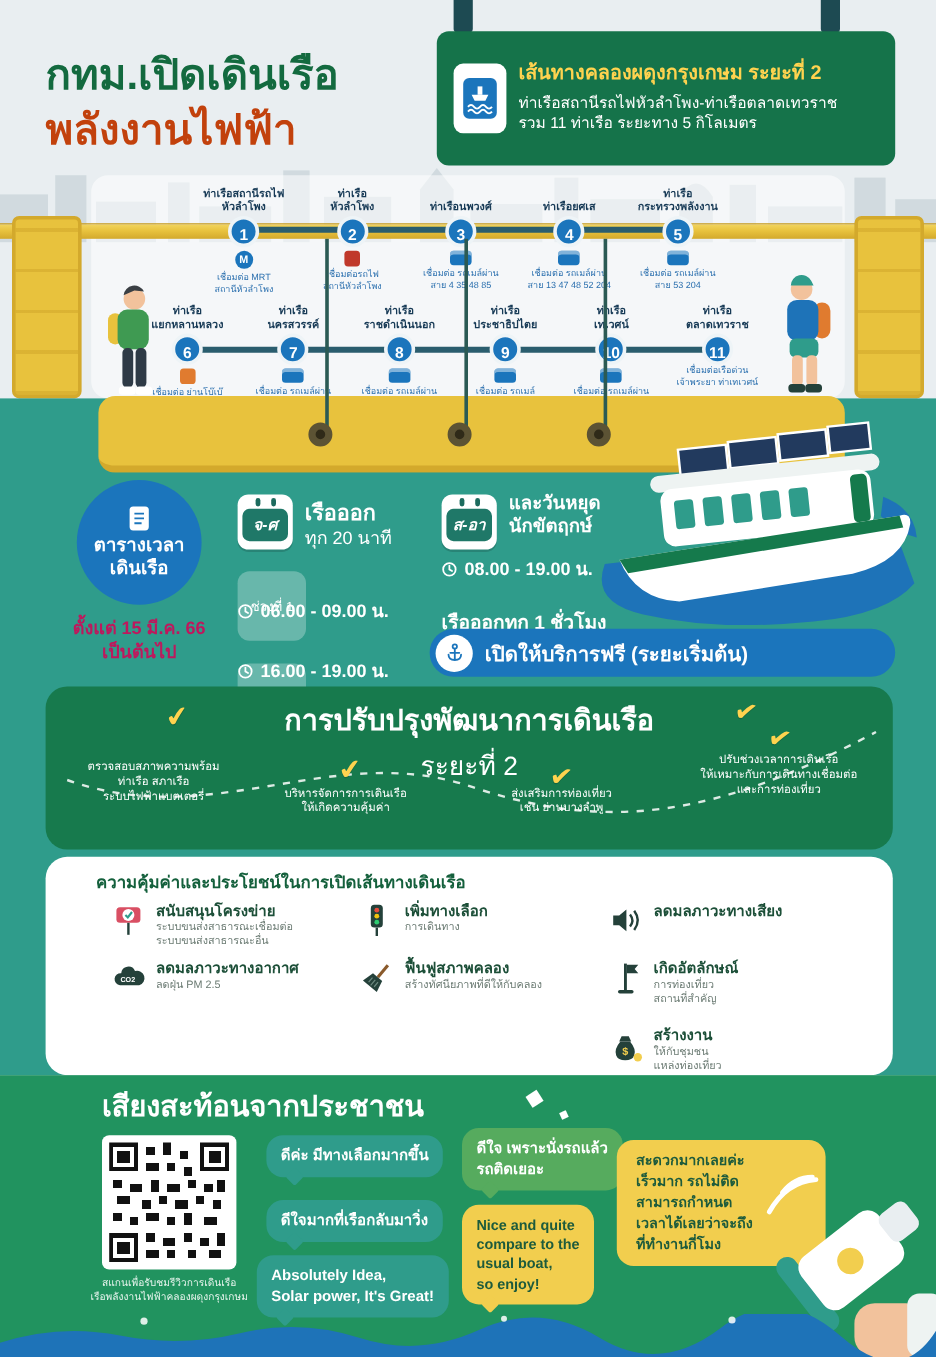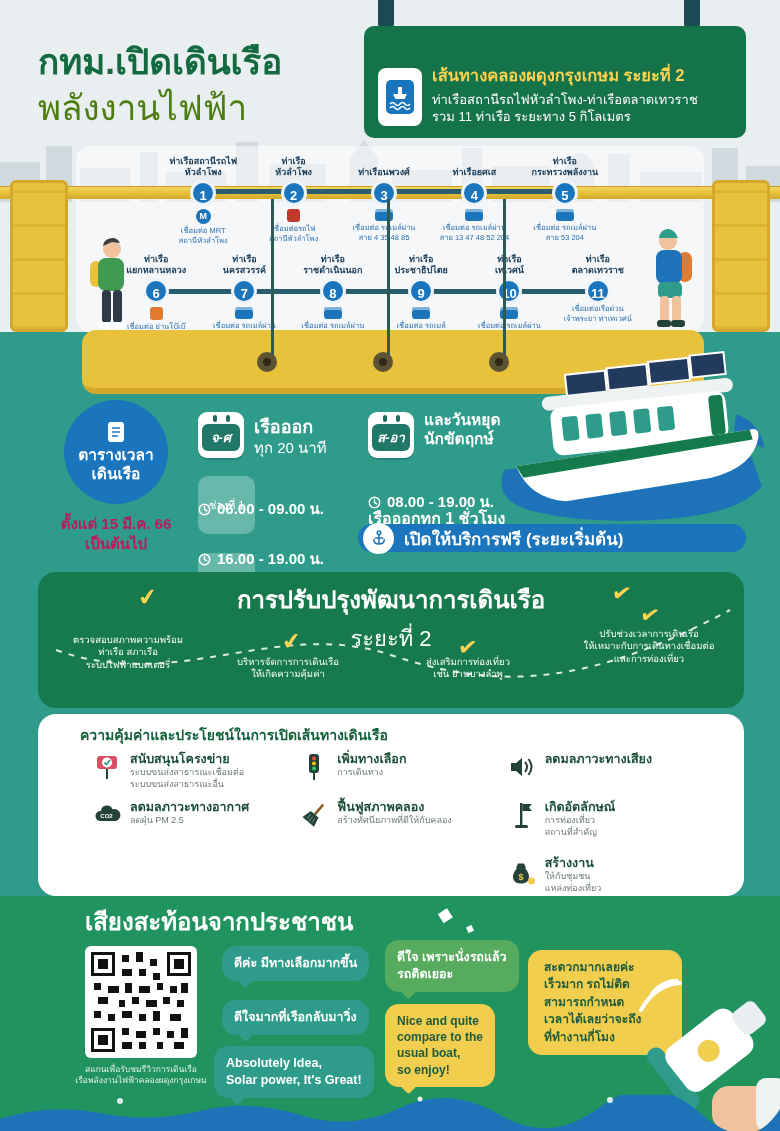--- a/index.html
+++ b/index.html
@@ -8,24 +8,24 @@
   .pre{white-space:pre-line;}
 
   
   .strap{position:absolute;top:0;width:16px;height:27px;background:#1d4a52;border-radius:0 0 3px 3px;}
   .strap-l{left:378px;} .strap-r{left:684px;}
 
   .skyline{position:absolute;left:0;top:118px;width:780px;height:84px;opacity:.32;}
 
   
   .title1{position:absolute;left:38px;top:34px;font-size:35px;font-weight:bold;color:#136a3f;}
-  .title2{position:absolute;left:38px;top:80px;font-size:35px;font-weight:normal;color:#4d7c0f;}
-
-  
-  .info-card{position:absolute;left:364px;top:26px;width:382px;height:112px;background:#15734a;border-radius:10px;display:flex;align-items:flex-end;gap:10px;padding:12px 14px;}
+  .title2{position:absolute;left:38px;top:80px;font-size:35px;font-weight:bold;color:#c2410c;}
+
+  
+  .info-card{position:absolute;left:364px;top:26px;width:382px;height:112px;background:#15734a;border-radius:10px;display:flex;align-items:center;gap:10px;padding:12px 14px;}
   .info-icon{width:44px;height:58px;background:#ffffff;border-radius:8px;display:flex;align-items:center;justify-content:center;flex-shrink:0;}
   .info-title{color:#ffd34f;font-weight:bold;font-size:16.5px;line-height:1.2;margin-bottom:5px;}
   .info-body{color:#ffffff;font-size:13px;line-height:1.35;}
 
   
   .route-panel{position:absolute;left:76px;top:146px;width:628px;height:186px;background:rgba(255,255,255,.55);border-radius:14px;}
   .beam{position:absolute;left:0;top:186px;width:780px;height:13px;background:linear-gradient(#f2d45e,#e8c23d 45%,#d3a92c);border-top:1px solid #c79f28;}
   .pillar{position:absolute;top:180px;width:58px;height:152px;background:#e8c23d;border:3px solid #d3a92c;border-radius:6px;background-image:repeating-linear-gradient(0deg,rgba(211,169,44,.6) 0 3px,transparent 3px 34px);}
   .pillar-l{left:10px;} .pillar-r{left:712px;}
   .rline{position:absolute;height:5px;background:#2a5d6e;border-radius:3px;}
@@ -67,23 +67,23 @@
   .cal-rings span{width:4px;height:7px;background:#1d6b5e;border-radius:2px;}
   .cal-label{margin:2px 4px 0;height:27px;background:#1f7868;border-radius:6px;color:#fff;font-weight:bold;font-size:13px;display:flex;align-items:center;justify-content:center;}
   .wd-title{position:absolute;left:254px;top:412px;color:#fff;font-weight:bold;font-size:18px;}
   .wd-sub{position:absolute;left:254px;top:436px;color:#fff;font-size:15px;}
   .pill{position:absolute;background:rgba(255,255,255,.28);color:#fff;font-size:11px;border-radius:10px;padding:20px 11px;}
   .pill1{left:198px;top:476px;} .pill2{left:198px;top:553px;}
   .time{position:absolute;color:#fff;font-weight:bold;font-size:15px;display:flex;align-items:center;gap:6px;}
   .time1{left:198px;top:497px;} .time2{left:198px;top:547px;}
   .we-title{position:absolute;left:424px;top:410px;color:#fff;font-weight:bold;font-size:15.5px;line-height:1.25;white-space:pre-line;}
   .we-sub{position:absolute;left:368px;top:462px;color:#fff;font-weight:bold;font-size:16px;margin-top:44px;}
-  .time3{left:368px;top:490px;align-items:center;}
+  .time3{left:368px;top:462px;align-items:center;}
   .boat{position:absolute;left:498px;top:344px;}
-  .free-banner{position:absolute;left:358px;top:524px;width:388px;height:28px;background:#1b75bc;border-radius:22px;display:flex;align-items:center;gap:10px;padding:0 5px;color:#fff;font-weight:bold;font-size:17px;}
+  .free-banner{position:absolute;left:358px;top:524px;width:388px;height:40px;background:#1b75bc;border-radius:22px;display:flex;align-items:center;gap:10px;padding:0 5px;color:#fff;font-weight:bold;font-size:17px;}
   .anchor-circle{width:31px;height:31px;border-radius:50%;background:#fff;display:flex;align-items:center;justify-content:center;flex-shrink:0;}
 
   
   .improve{position:absolute;left:38px;top:572px;width:706px;height:136px;background:#177a4d;border-radius:18px;color:#fff;}
   .imp-title1{text-align:center;font-weight:bold;font-size:24px;margin-top:8px;}
   .imp-title2{text-align:center;font-weight:normal;font-size:22px;margin-top:2px;}
   .imp-curve{position:absolute;left:0;top:0;}
   .chk{position:absolute;color:#ffd34f;font-weight:bold;font-size:23px;text-shadow:0 1px 0 rgba(0,0,0,.15);}
   .chk0{left:100px;top:12px;transform:rotate(-8deg);}
   .chk1{left:574px;top:8px;transform:rotate(10deg);}
@@ -115,21 +115,21 @@
   .fb-plus{position:absolute;left:662px;top:60px;color:#fff;font-weight:bold;font-size:20px;}
   .qr-box{position:absolute;left:85px;top:50px;width:112px;height:112px;background:#fff;border-radius:6px;padding:6px;}
   .qr-caption{position:absolute;left:52px;top:168px;width:178px;color:#e8f5ee;font-size:8.5px;text-align:center;line-height:1.35;white-space:pre-line;}
   .bub{position:absolute;border-radius:14px;padding:9px 12px;line-height:1.35;white-space:pre-line;}
   .bub::after{content:"";position:absolute;left:18px;bottom:-5px;width:11px;height:11px;background:inherit;transform:rotate(45deg);border-radius:2px;}
   .bub.teal{background:#2f9c8b;color:#fff;font-size:12.5px;font-weight:bold;}
   .bub.green{background:#56ab5e;color:#fff;font-size:12.5px;font-weight:bold;}
   .bub.yellow{background:#f2ce4e;color:#1d5b3c;font-size:12px;font-weight:bold;}
   .bub-1{left:222px;top:50px;} .bub-2{left:385px;top:44px;}
   .bub-3{left:222px;top:104px;} .bub-4{left:385px;top:108px;}
-  .bub-5{left:214px;top:150px;} .bub-6{left:528px;top:54px;width:154px;font-size:13px;line-height:1.45;padding-left:16px;}
+  .bub-5{left:214px;top:150px;} .bub-6{left:514px;top:54px;width:174px;font-size:13px;line-height:1.45;padding-left:16px;}
   .bub-6::after{left:auto;right:22px;}
   .megaphone{position:absolute;left:636px;top:68px;}
 
   .bottom-wave{position:absolute;left:0;top:1095px;}
 </style>
 </head>
 <body>
 
 <div class="poster">
 

